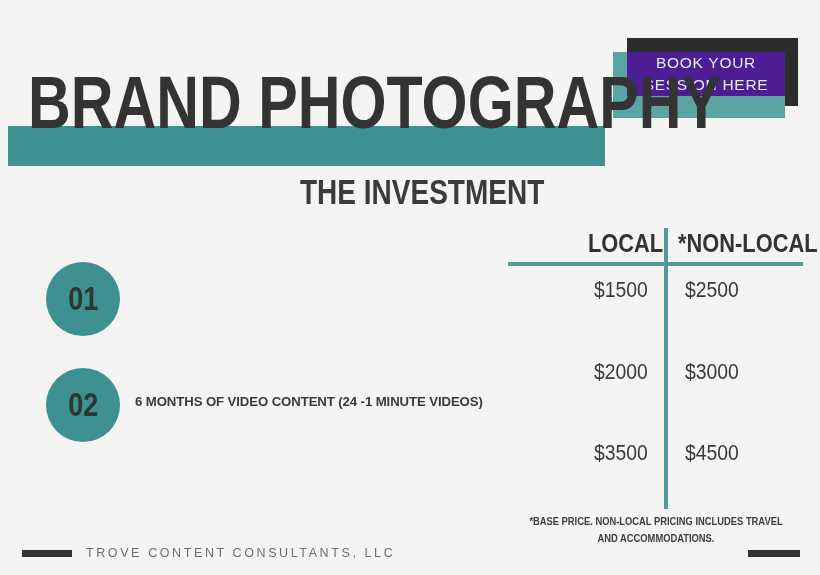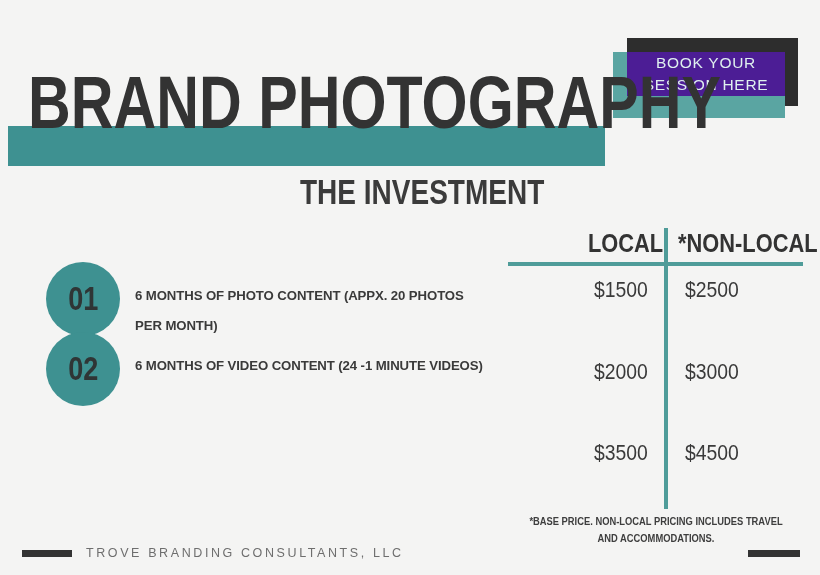--- a/index.html
+++ b/index.html
@@ -94,21 +94,21 @@
   }
 
   
   .item-row {
     position: absolute;
     left: 46px;
     display: flex;
     align-items: flex-start;
   }
   .item-row.r1 { top: 262px; }
-  .item-row.r2 { top: 332px; }
+  .item-row.r2 { top: 368px; }
   .item-row.r3 { top: 437px; }
 
   .num-circle {
     width: 74px;
     height: 74px;
     border-radius: 50%;
     background: #3e9191;
     display: flex;
     align-items: center;
     justify-content: center;
@@ -235,21 +235,20 @@
   </div>
 
   <div class="title-band"></div>
   <div class="title-text">BRAND PHOTOGRAPHY</div>
   <div class="subtitle-text">THE INVESTMENT</div>
 
   <div class="item-row r1">
     <div class="num-circle">
       <span>01</span>
     </div>
-    <div class="item-desc">6 MONTHS OF PHOTO CONTENT (APPX. 20 PHOTOS PER MONTH)</div>
   </div>
 
   <div class="item-row r2">
     <div class="num-circle">
       <span>02</span>
     </div>
     <div class="item-desc">6 MONTHS OF VIDEO CONTENT (24 -1 MINUTE VIDEOS)</div>
   </div>
 
   <div class="item-row r3">
@@ -264,16 +263,16 @@
   <div class="price c-local p1l">$1500</div>
   <div class="price c-non p1n">$2500</div>
   <div class="price c-local p2l">$2000</div>
   <div class="price c-non p2n">$3000</div>
   <div class="price c-local p3l">$3500</div>
   <div class="price c-non p3n">$4500</div>
 
   <div class="footnote">*BASE PRICE.  NON-LOCAL PRICING INCLUDES TRAVEL AND ACCOMMODATIONS.</div>
 
   <div class="footer-bar-left"></div>
-  <div class="footer-text">TROVE BRANDING CONSULTANTS, LLC</div>
+  <div class="footer-text">TROVE CONTENT CONSULTANTS, LLC</div>
   <div class="footer-bar-right"></div>
 
 </div>
 
 </body></html>

